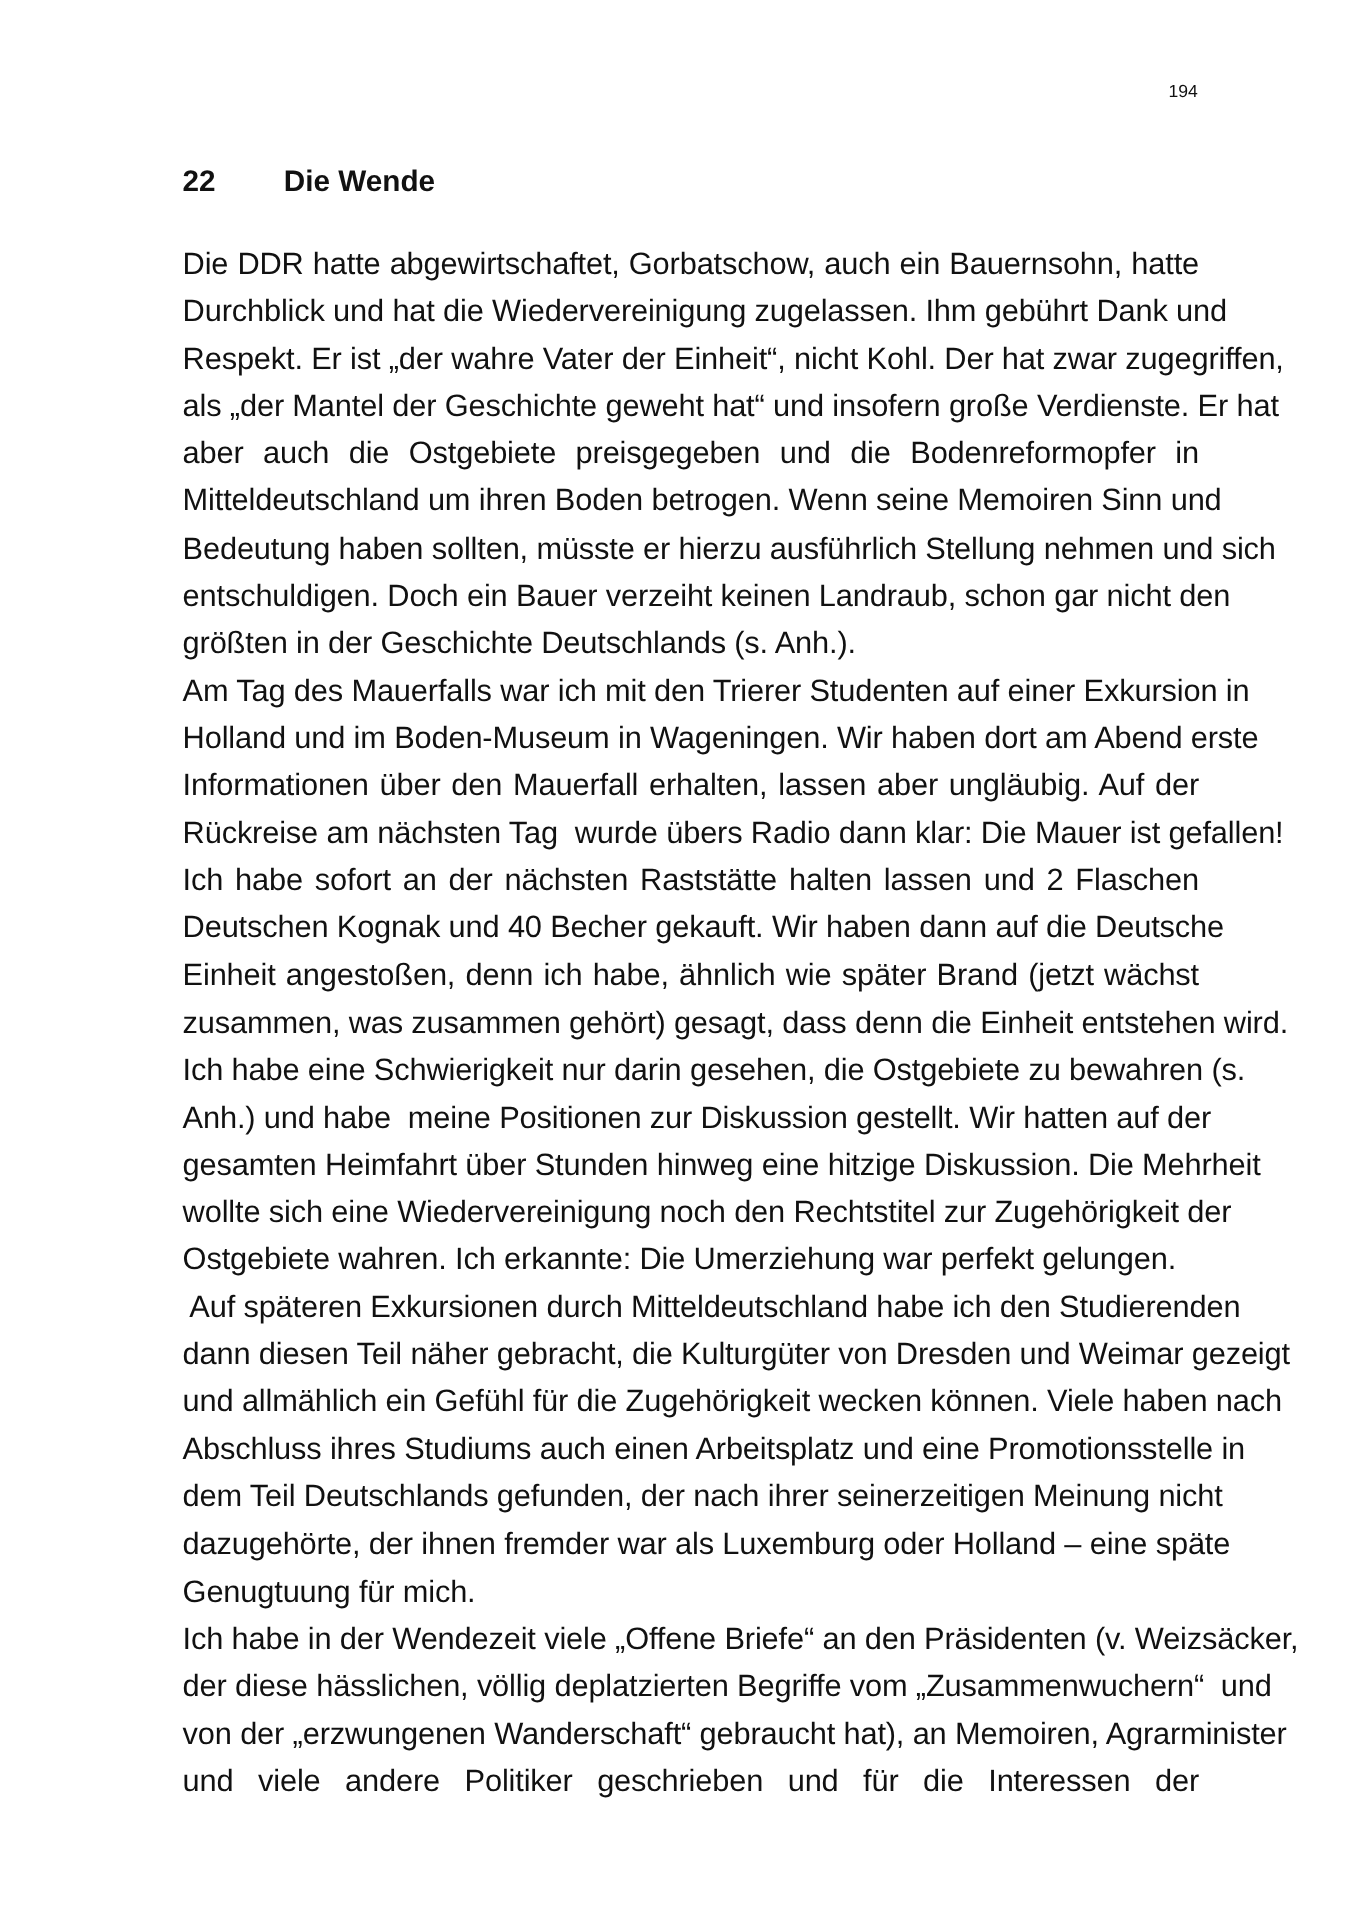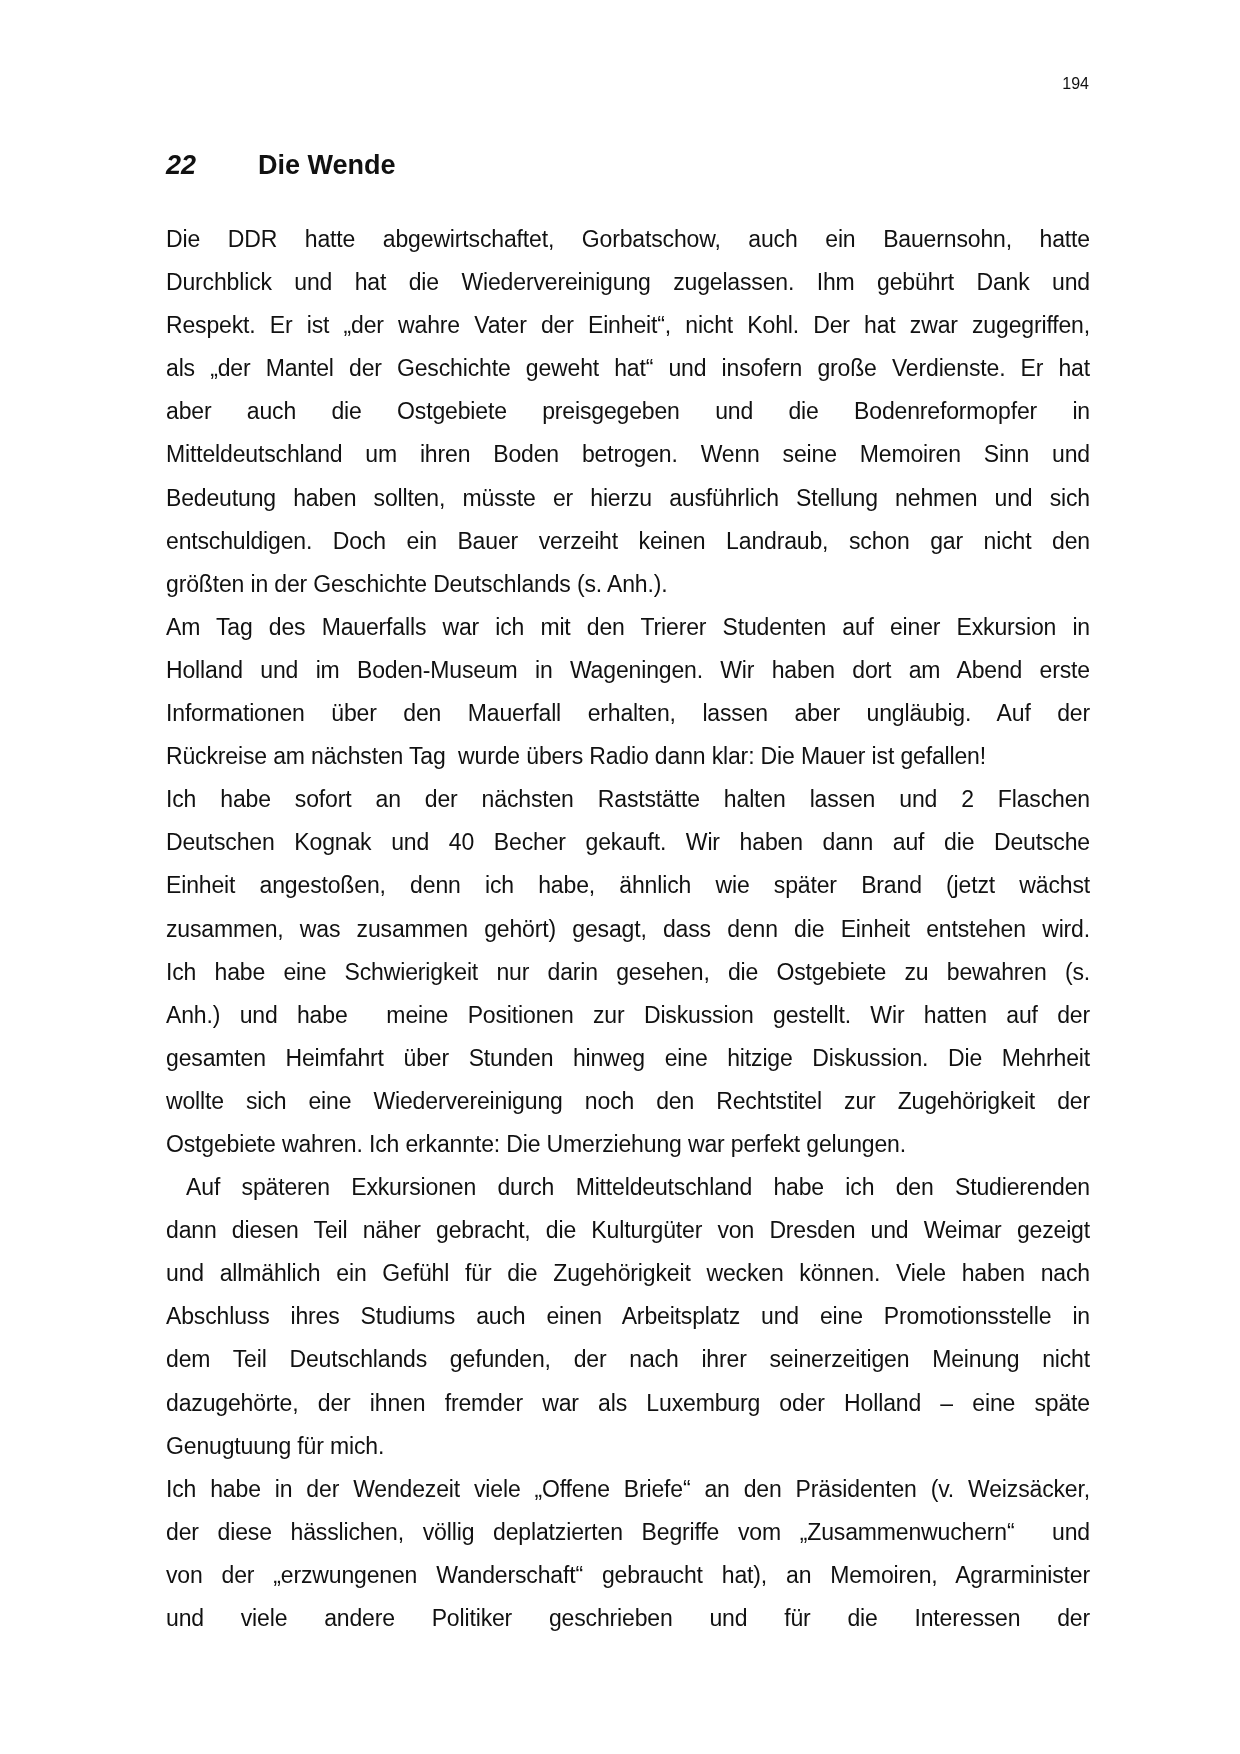--- a/index.html
+++ b/index.html
@@ -28,32 +28,31 @@
       left: 166px;
       margin: 0;
       font-size: 27px;
       font-weight: bold;
       line-height: 34px;
       white-space: pre;
     }
     .heading .num {
       display: inline-block;
       width: 92px;
-      font-style: italic;
     }
     .body {
       position: absolute;
       top: 218px;
       left: 166px;
       width: 924px;
     }
     .line {
       height: 43.1px;
       line-height: 43.1px;
-      font-size: 23px;
+      font-size: 28px;
       white-space: pre;
       text-align: justify;
       text-align-last: justify;
       letter-spacing: -0.15px;
     }
     .line.last {
       text-align-last: left;
     }
   </style>
 </head>

